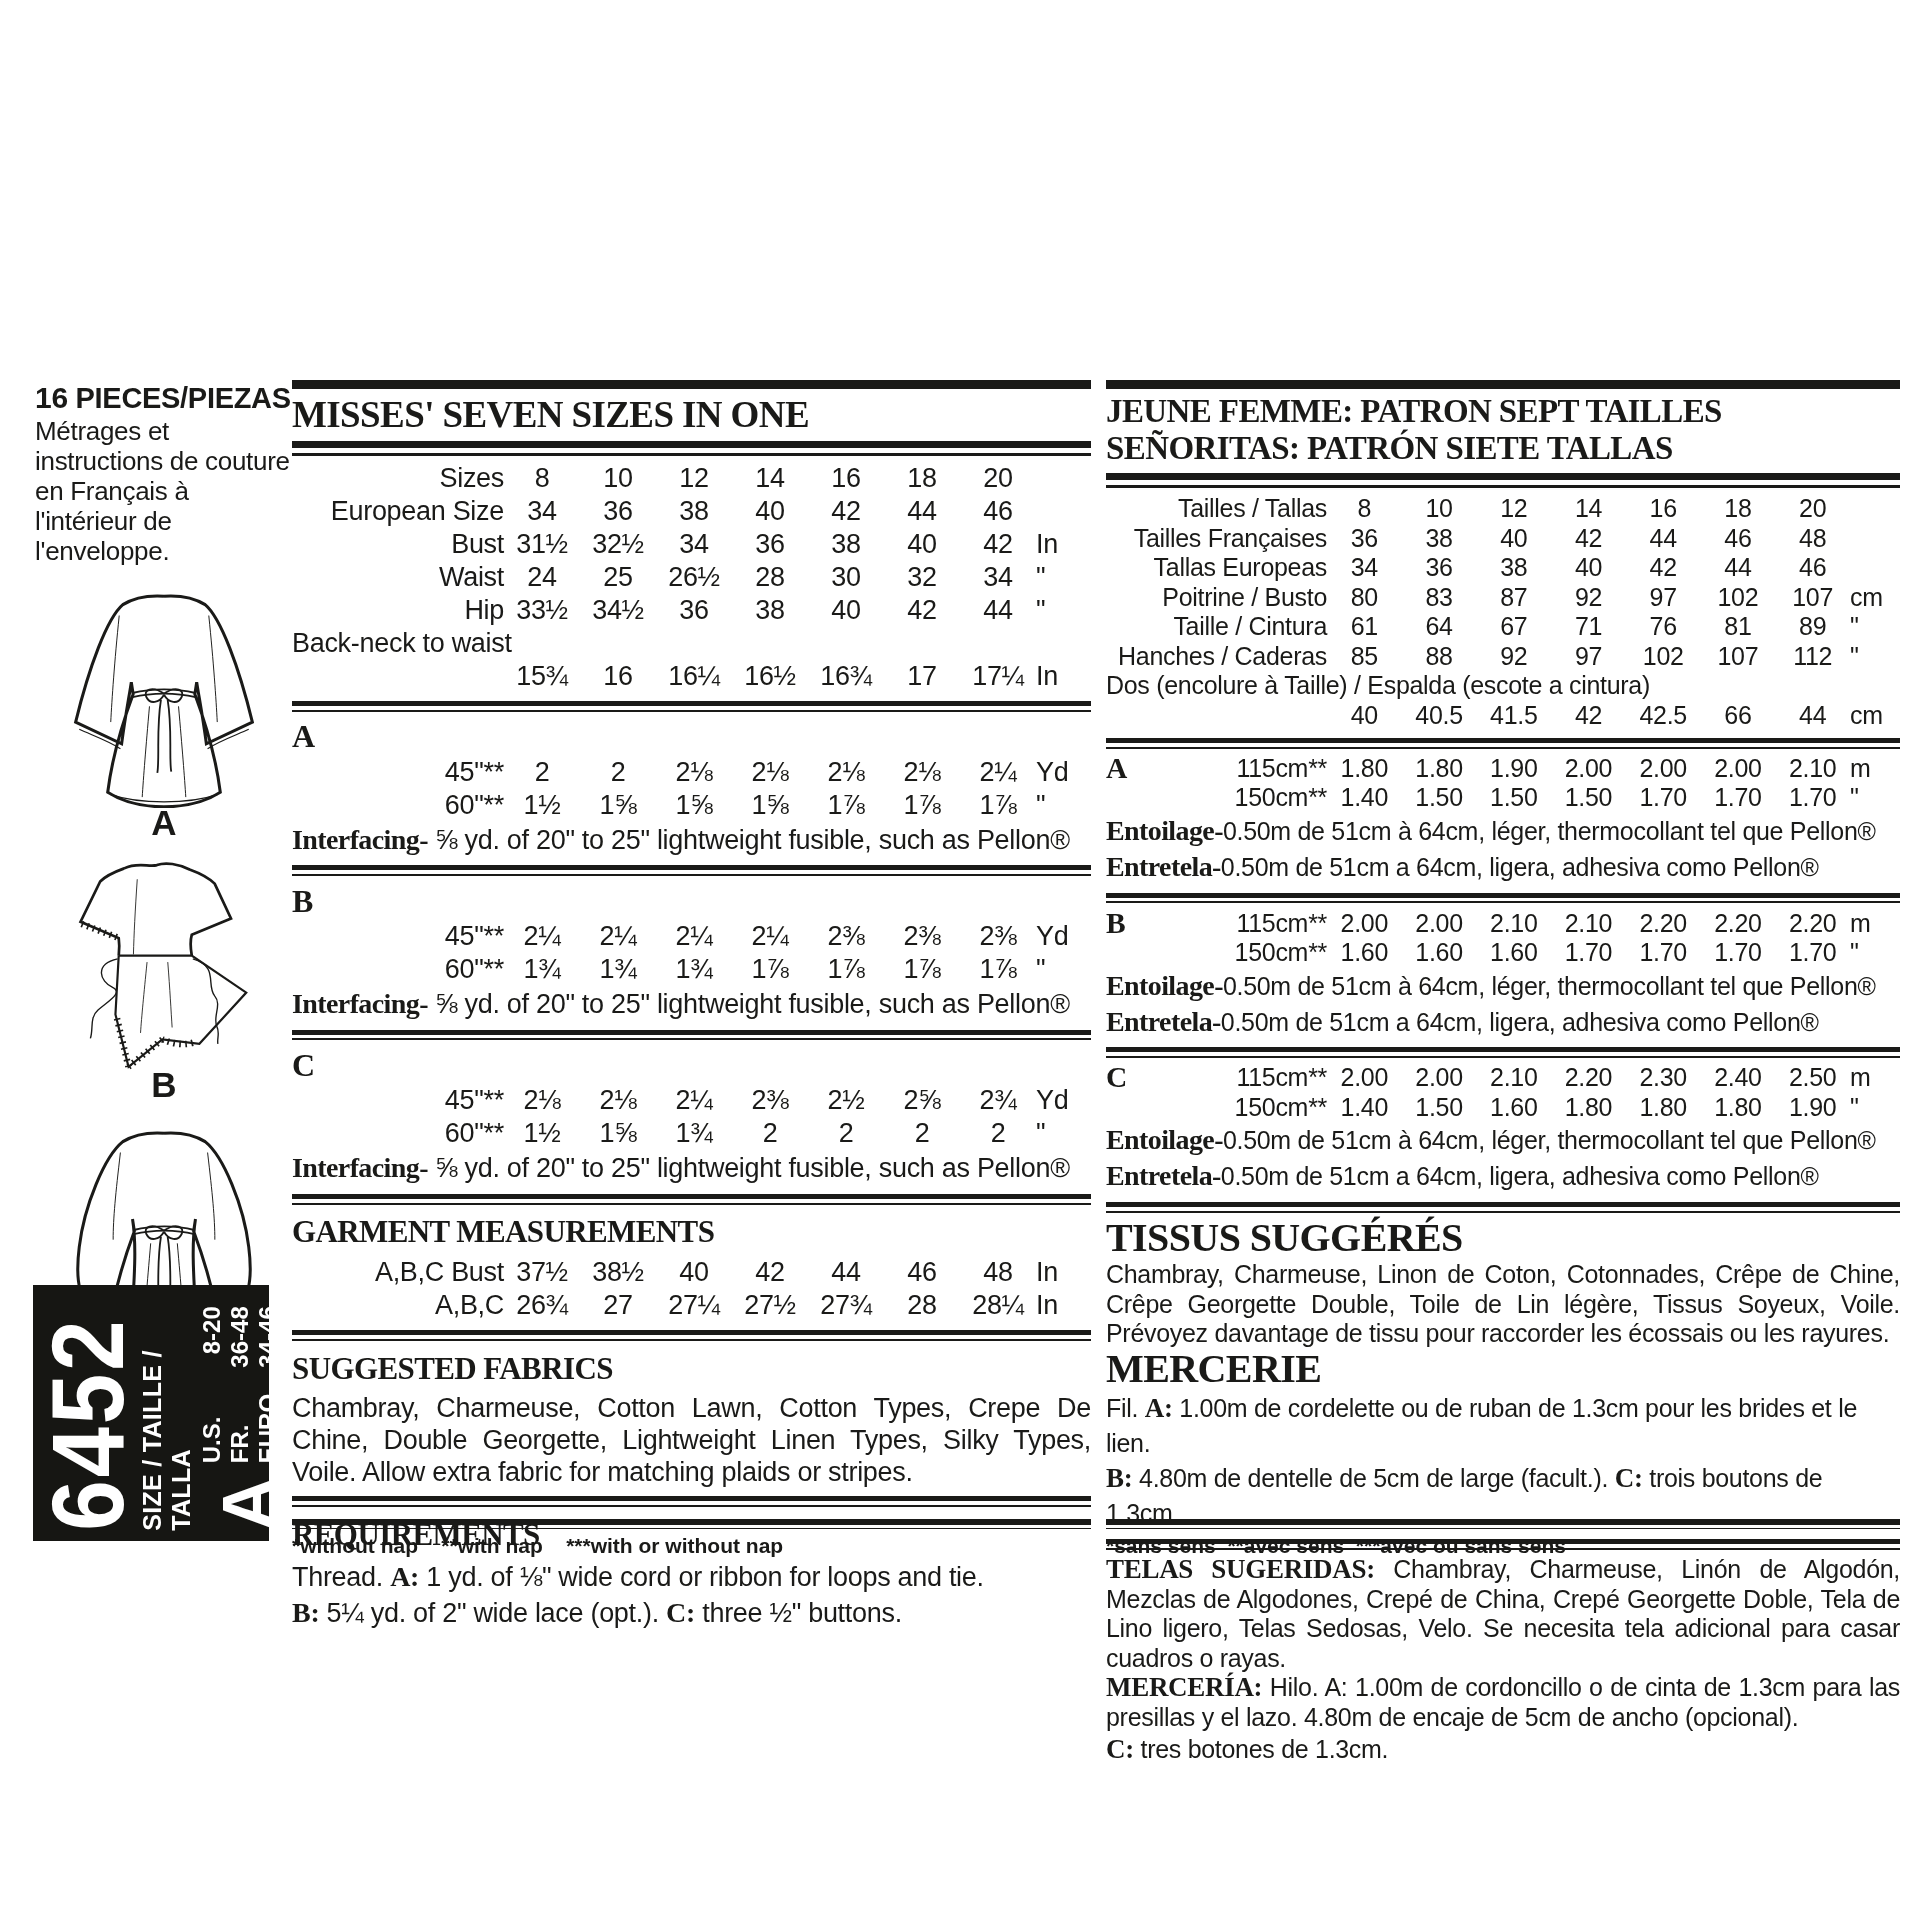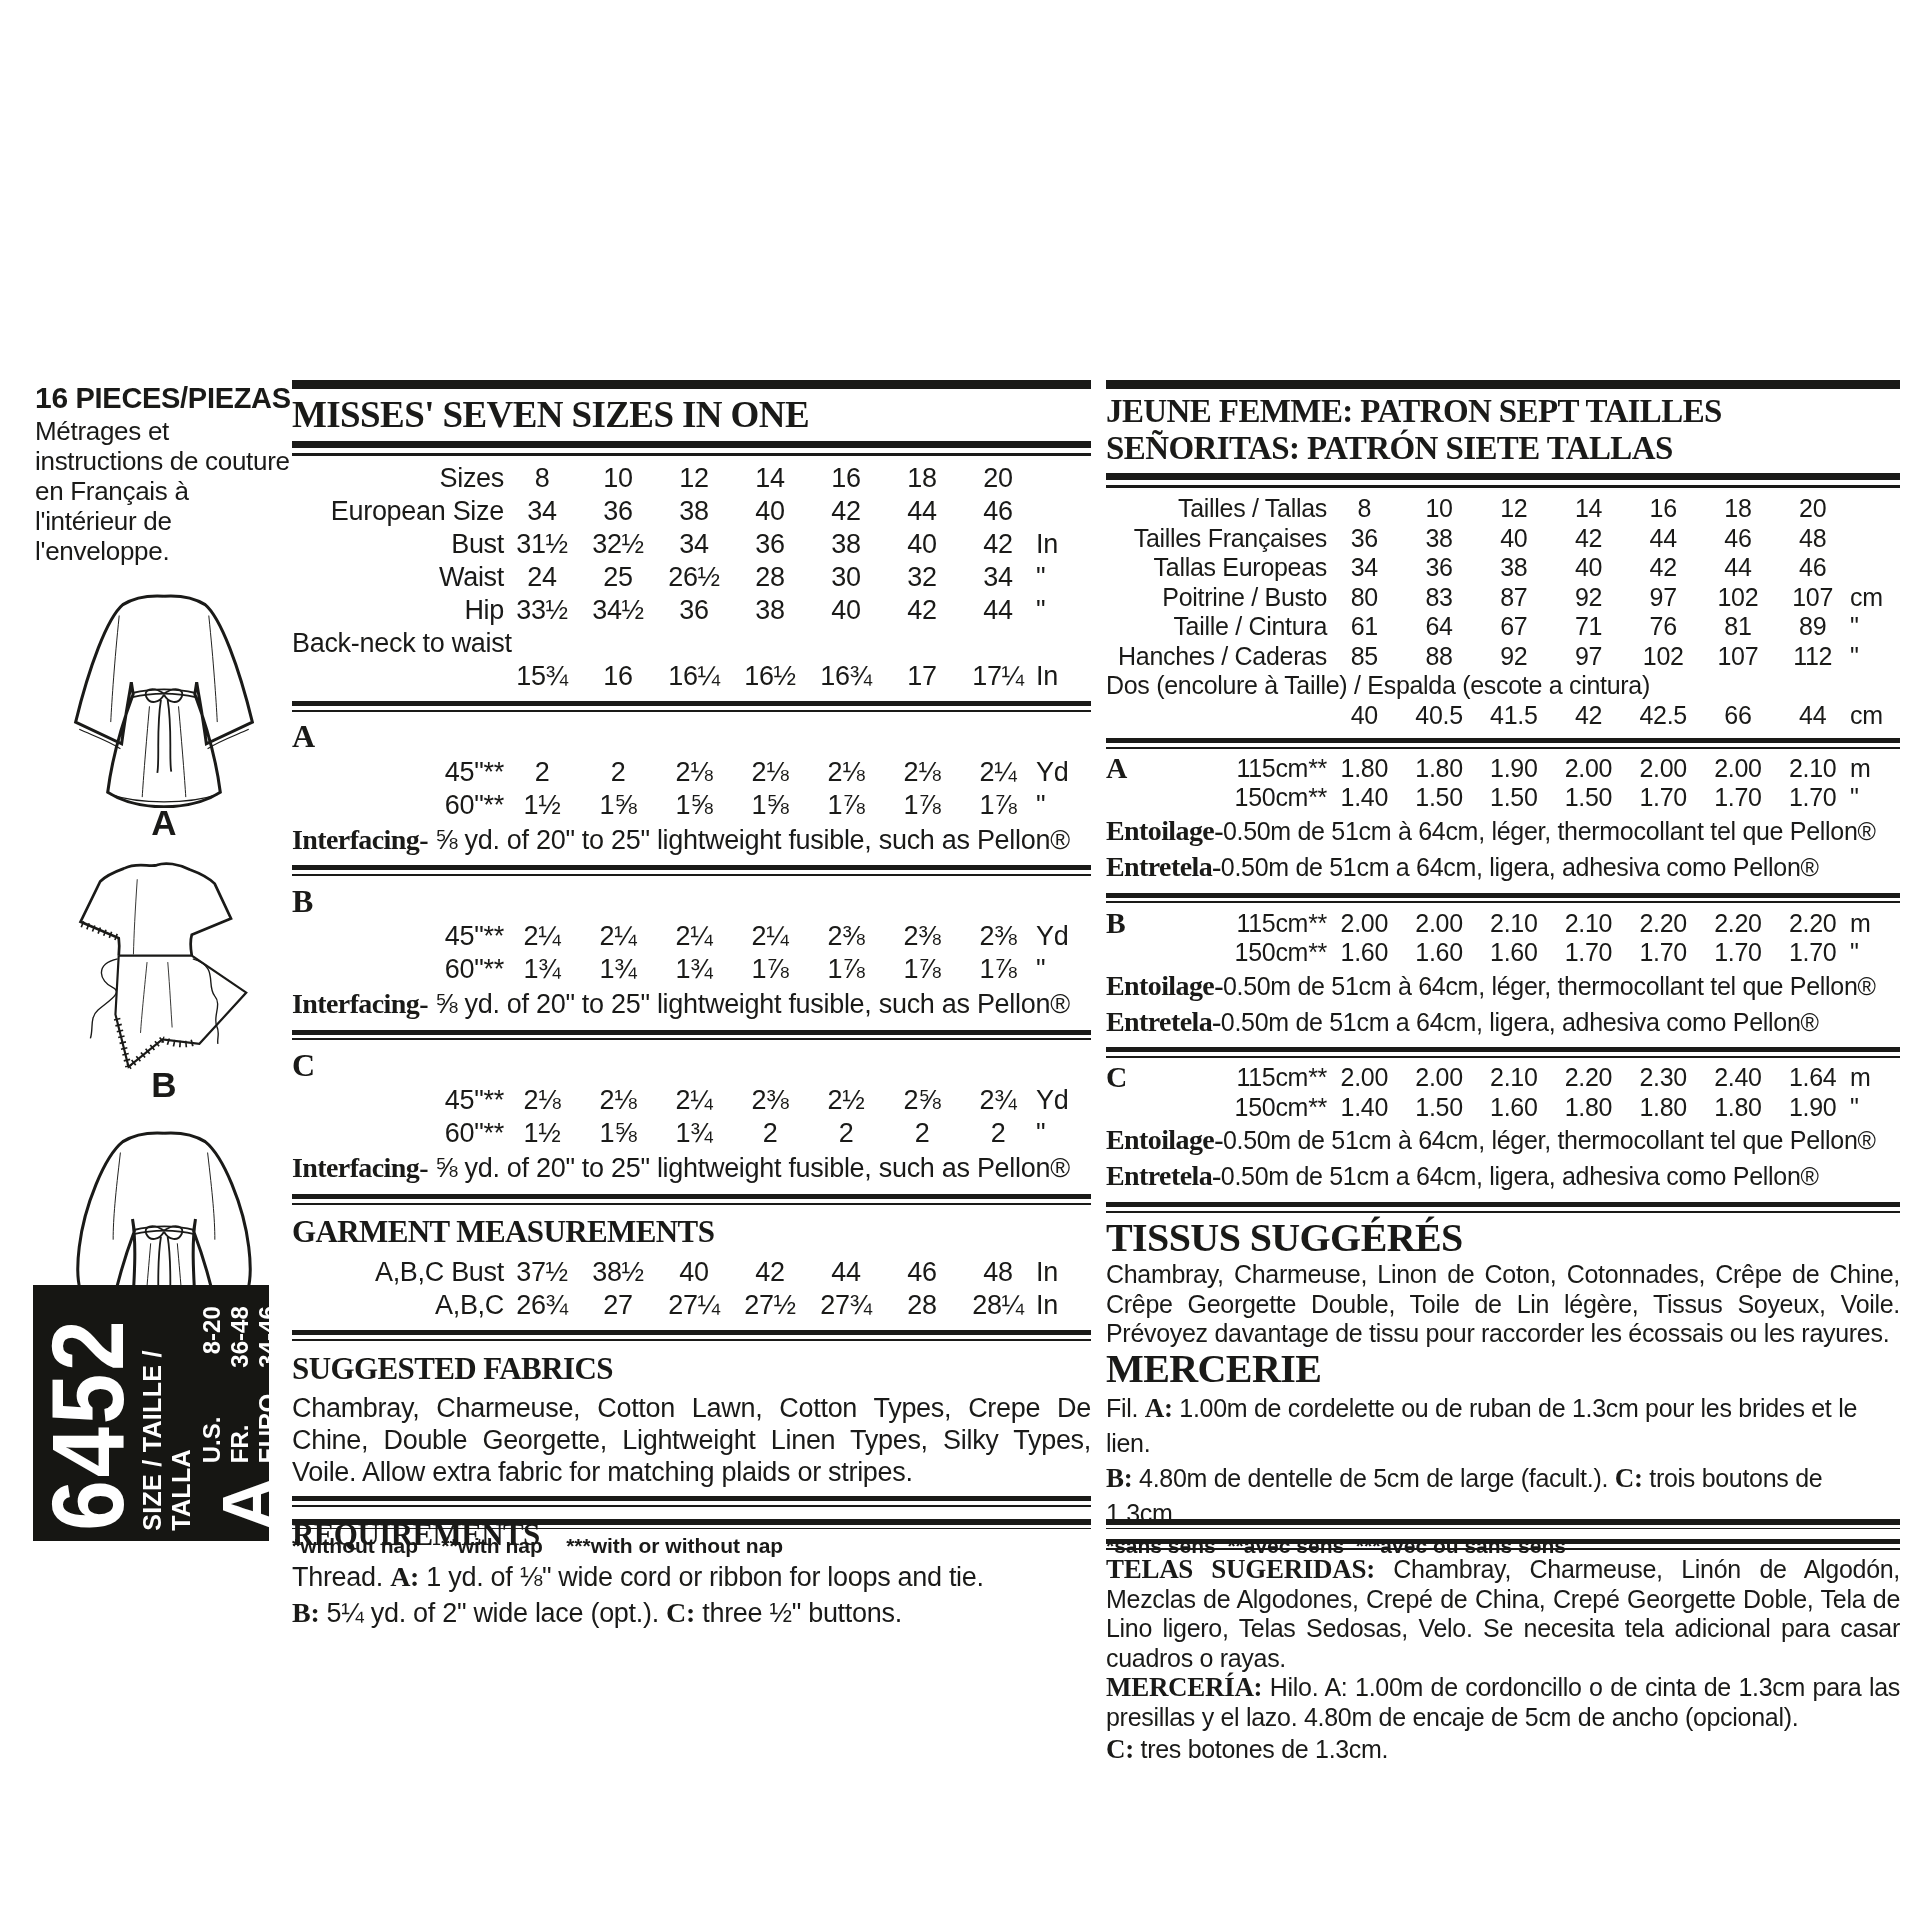--- a/index.html
+++ b/index.html
@@ -498,21 +498,21 @@
   <div>
       <div class="trow abc">
         <div class="thead">C</div>
         <div class="tlabel">115cm**</div>
         <div class="tval">2.00</div>
         <div class="tval">2.00</div>
         <div class="tval">2.10</div>
         <div class="tval">2.20</div>
         <div class="tval">2.30</div>
         <div class="tval">2.40</div>
-        <div class="tval">1.64</div>
+        <div class="tval">2.50</div>
         <div class="tunit">m</div>
       </div>
       <div class="trow abc">
         <div class="thead"></div>
         <div class="tlabel">150cm**</div>
         <div class="tval">1.40</div>
         <div class="tval">1.50</div>
         <div class="tval">1.60</div>
         <div class="tval">1.80</div>
         <div class="tval">1.80</div>

